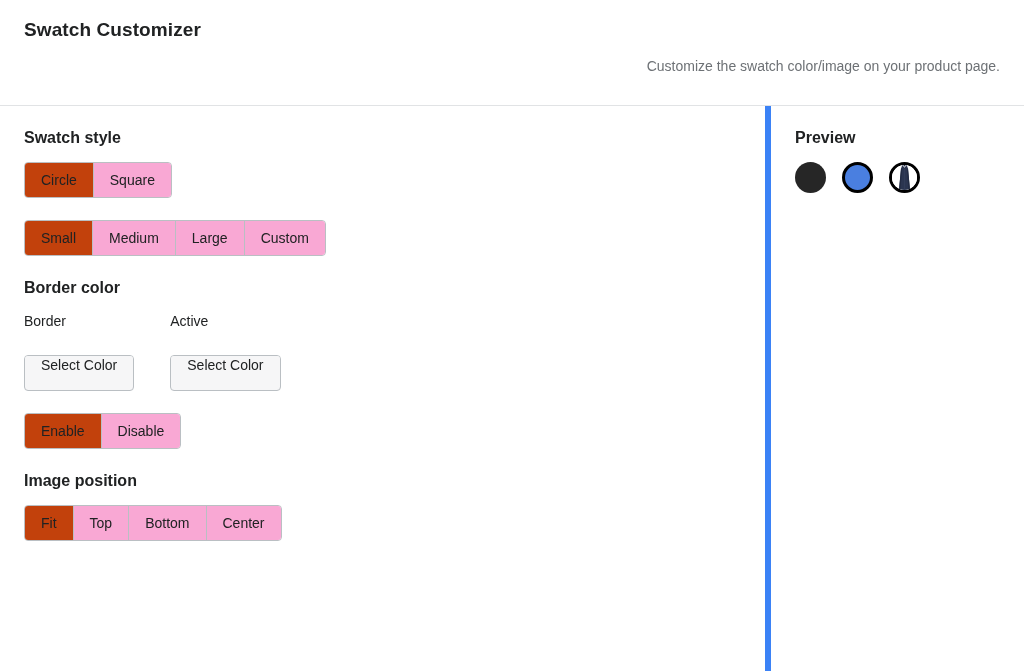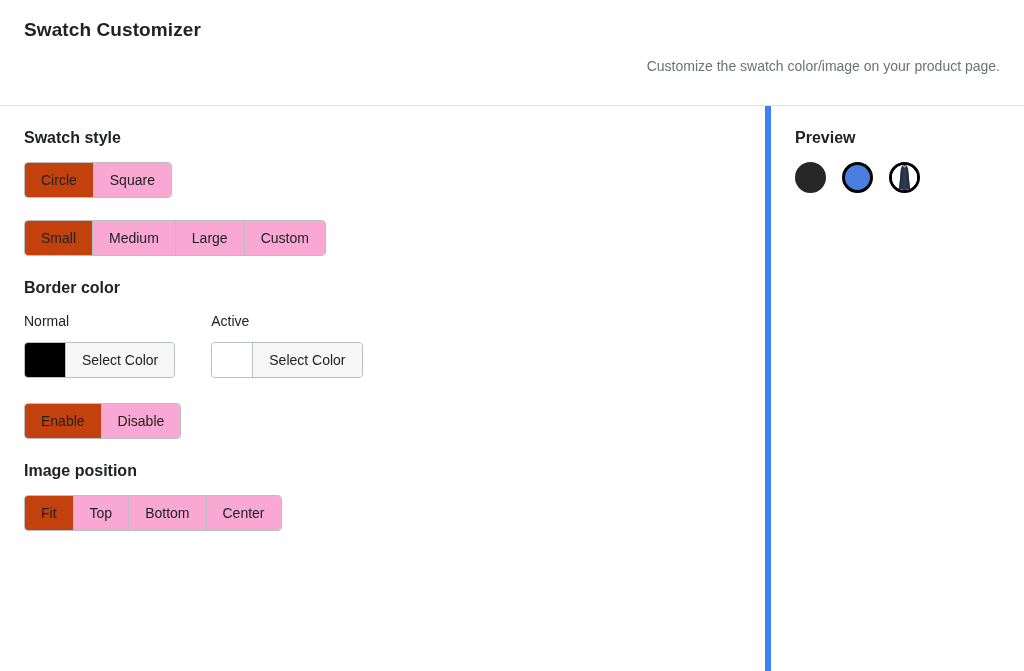--- a/index.html
+++ b/index.html
@@ -120,20 +120,21 @@
     margin: 0 0 12px 0;
   }
   .color-picker {
     display: inline-flex;
     align-items: stretch;
     border: 1px solid #babfc3;
     border-radius: 4px;
     overflow: hidden;
     height: 34px;
     background: #f6f6f7;
+    flex-direction: column;
   }
   .color-chip {
     width: 41px;
     border-right: 1px solid #babfc3;
     box-sizing: border-box;
   }
   .select-color-btn {
     font-family: "Liberation Sans", sans-serif;
     font-size: 14px;
     line-height: 18px;
@@ -205,21 +206,21 @@
           <button class="segment">Large</button>
           <button class="segment">Custom</button>
         </div>
       </div>
 
       <div class="section">
         <h2 class="section-title">Border color</h2>
         <div class="color-row">
 
           <div class="color-field">
-            <p class="color-label">Normal</p>
+            <p class="color-label">Border</p>
             <div class="color-picker">
               <div class="color-chip" style="background: rgb(0, 0, 0);"></div>
               <button class="select-color-btn">Select Color</button>
             </div>
           </div>
 
           <div class="color-field">
             <p class="color-label">Active</p>
             <div class="color-picker">
               <div class="color-chip" style="background: rgb(255, 255, 255);"></div>

